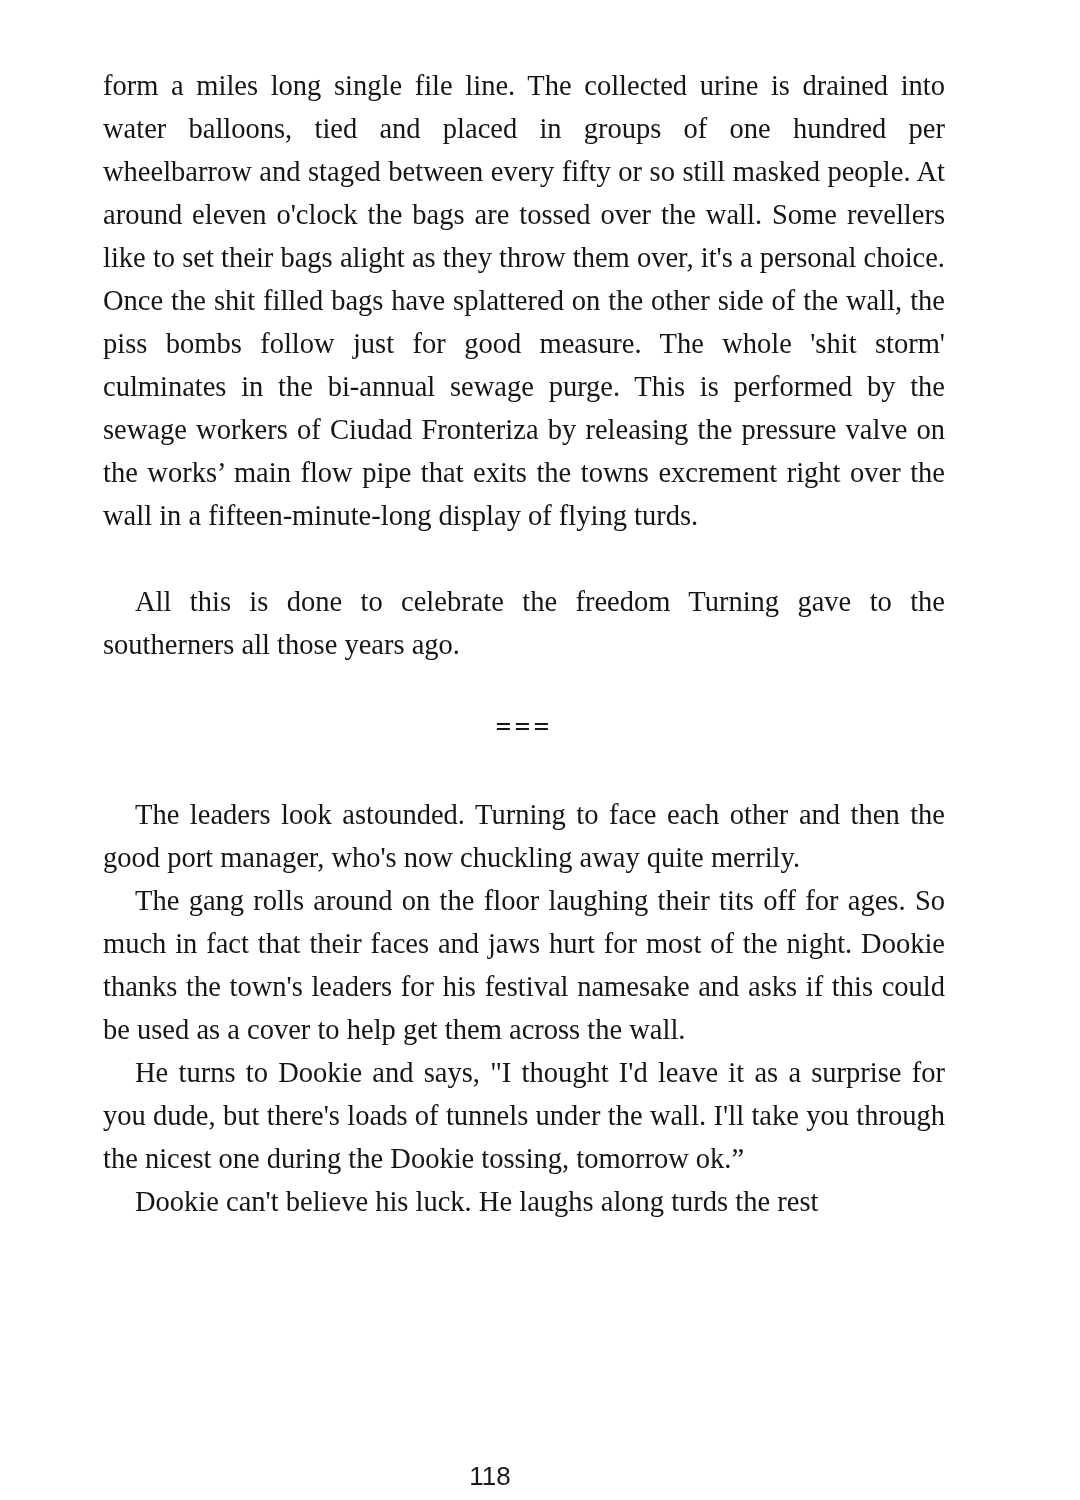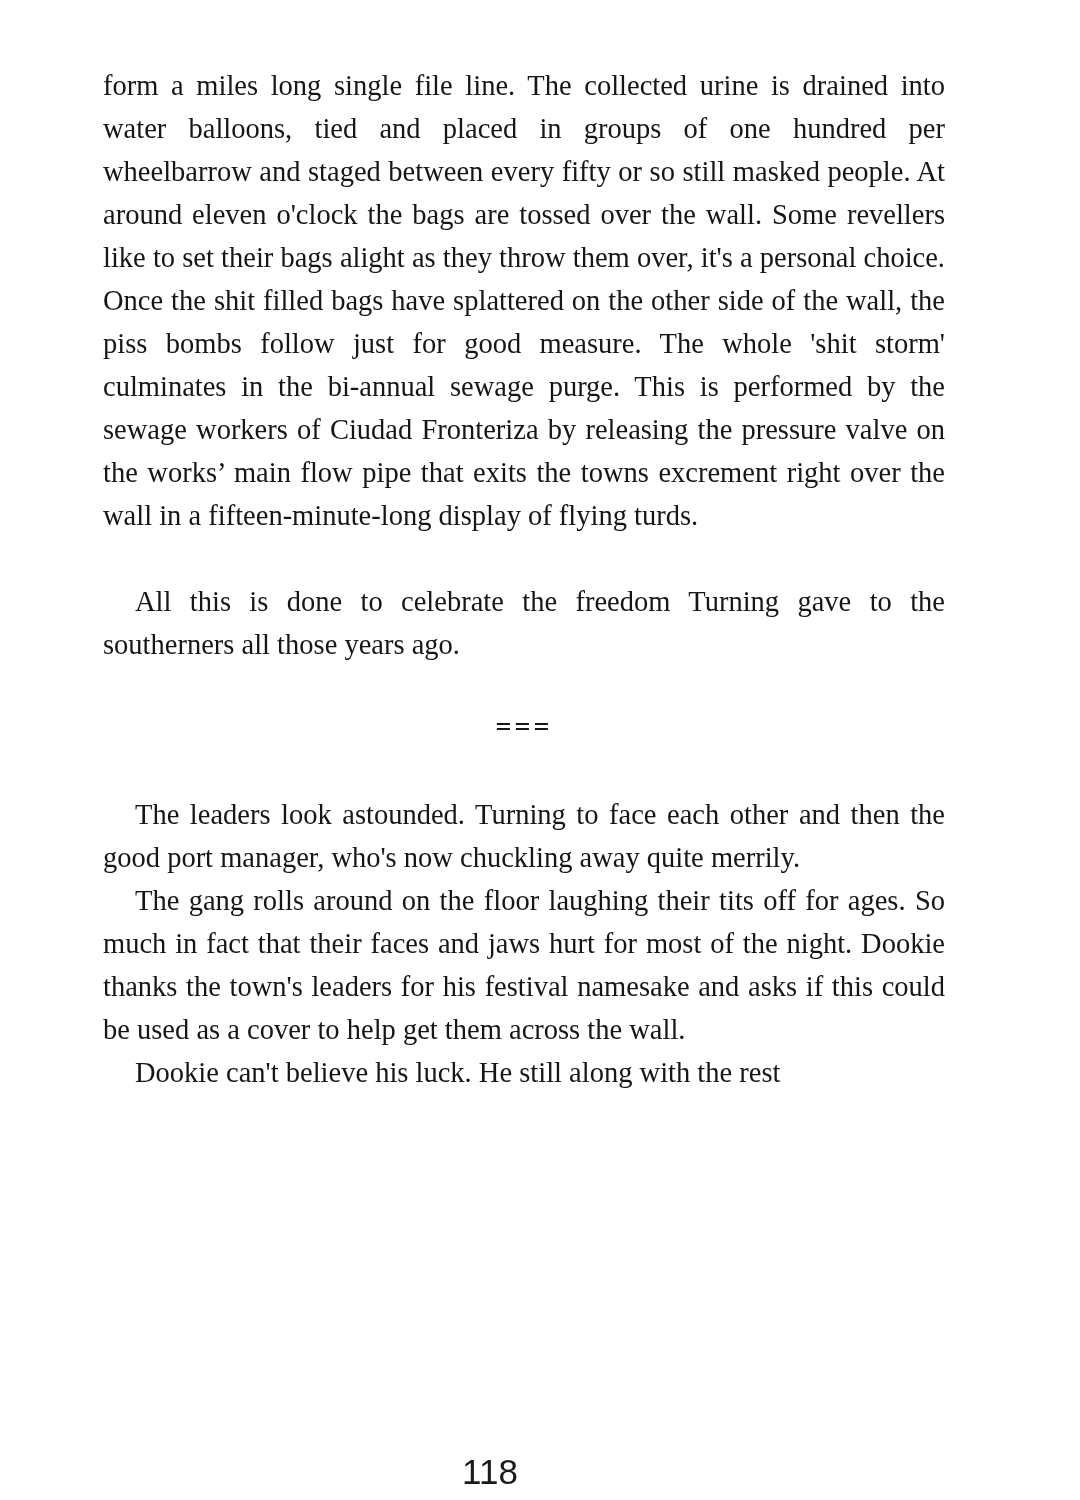--- a/index.html
+++ b/index.html
@@ -44,30 +44,31 @@
     font-size: 28px;
     line-height: 43px;
   }
   .page-number {
     position: absolute;
     left: 0;
     bottom: 8px;
     width: 100%;
     text-align: center;
     font-family: "Liberation Sans", "DejaVu Sans", sans-serif;
-    font-size: 35px;
+    font-size: 26px;
     color: #1a1a1a;
   }
 </style>
 </head>
 <body>
 
 <div class="page">
   <div class="text-block">
     <p class="para continued">form a miles long single file line. The collected urine is drained into water balloons, tied and placed in groups of one hundred per wheelbarrow and staged between every fifty or so still masked people. At around eleven o'clock the bags are tossed over the wall. Some revellers like to set their bags alight as they throw them over, it's a personal choice. Once the shit filled bags have splattered on the other side of the wall, the piss bombs follow just for good measure. The whole 'shit storm' culminates in the bi-annual sewage purge. This is performed by the sewage workers of Ciudad Fronteriza by releasing the pressure valve on the works’ main flow pipe that exits the towns excrement right over the wall in a fifteen-minute-long display of flying turds.</p>
     <p class="para indent">All this is done to celebrate the freedom Turning gave to the southerners all those years ago.</p>
     <div class="separator">===</div>
     <p class="para indent">The leaders look astounded. Turning to face each other and then the good port manager, who's now chuckling away quite merrily.</p>
     <p class="para indent">The gang rolls around on the floor laughing their tits off for ages. So much in fact that their faces and jaws hurt for most of the night. Dookie thanks the town's leaders for his festival namesake and asks if this could be used as a cover to help get them across the wall.</p>
-    <p class="para indent">Dookie can't believe his luck. He still along with the rest</p>
+    <p class="para indent">He turns to Dookie and says, "I thought I'd leave it as a surprise for you dude, but there's loads of tunnels under the wall. I'll take you through the nicest one during the Dookie tossing, tomorrow ok.”</p>
+    <p class="para indent">Dookie can't believe his luck. He laughs along turds the rest</p>
   </div>
   <div class="page-number">118</div>
 </div>
 
 </body></html>

